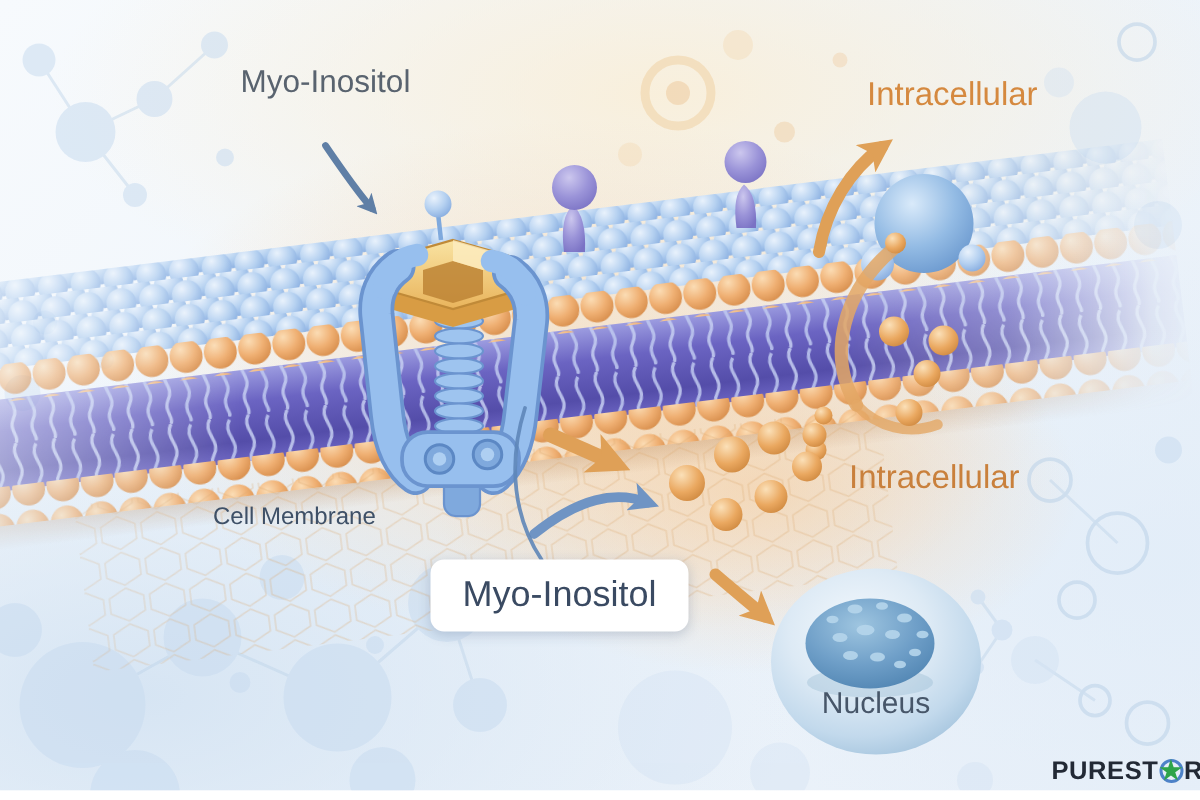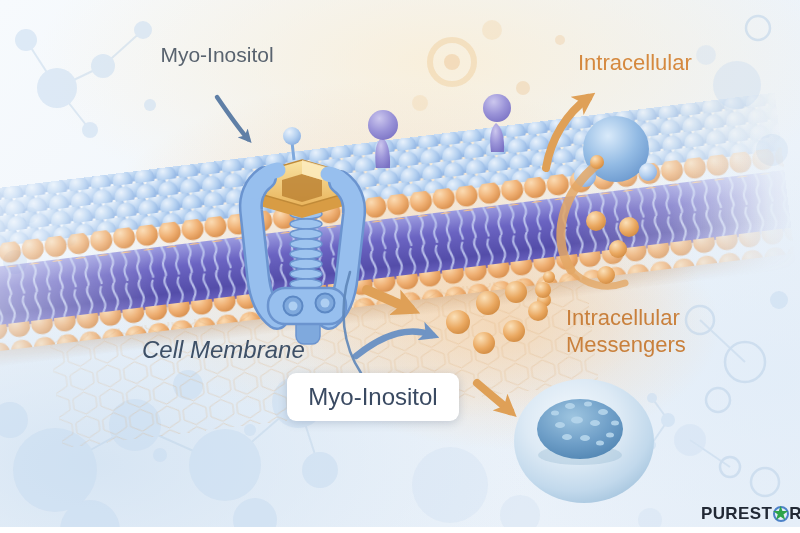--- a/index.html
+++ b/index.html
@@ -11,21 +11,21 @@
       radial-gradient(ellipse 430px 240px at 49% 48%, rgba(247,216,178,0.75), rgba(247,216,178,0) 72%),
       radial-gradient(ellipse 520px 210px at 55% 12%, rgba(250,238,214,0.85), rgba(250,238,214,0) 78%),
       radial-gradient(ellipse 600px 320px at 12% 88%, rgba(210,226,242,0.85), rgba(210,226,242,0) 72%),
       radial-gradient(ellipse 420px 320px at 97% 72%, rgba(224,236,248,0.70), rgba(224,236,248,0) 72%),
       linear-gradient(135deg,#f7fafd 0%,#eff5fb 45%,#e7eff8 100%);
   }
   .lbl{position:absolute;}
   .lbl-phospho{left:126px;top:42px;width:182px;text-align:center;font-size:21px;line-height:26px;color:#59636f;}
   .lbl-signaling{left:578px;top:50px;font-size:22px;line-height:26px;color:#d5893f;}
   .lbl-messengers{left:566px;top:304px;font-size:22px;line-height:27px;color:#c9803c;}
-  .lbl-cellmem{left:142px;top:336px;font-size:24px;color:#3e5067;font-style:italic;}
+  .lbl-cellmem{left:142px;top:336px;font-size:16px;color:#3e5067;}
   .lbl-nucleus{left:532px;top:458px;width:104px;text-align:center;font-size:20px;color:#475669;}
   .inositol-box{
     position:absolute;left:287px;top:373px;width:172px;height:48px;
     background:#ffffff;border-radius:9px;box-shadow:0 2px 8px rgba(100,120,150,.30);
     display:flex;align-items:center;justify-content:center;
     font-size:24px;color:#3a4a62;
   }
   .logo{position:absolute;right:-2px;bottom:3px;font-size:17px;font-weight:bold;
         color:#222935;letter-spacing:.4px;white-space:nowrap;}
   .logo-star-wrap{position:relative;display:inline-block;width:17px;text-align:center;}
@@ -310,25 +310,25 @@
 <div class="lbl lbl-phospho">
   <div>Myo-Inositol</div>
 </div>
 
 <div class="lbl lbl-signaling">
   <div>Intracellular</div>
 </div>
 
 <div class="lbl lbl-messengers">
   <div>Intracellular</div>
-  <div>Messengers</div>
 </div>
 
 <div class="lbl lbl-cellmem">Cell Membrane</div>
 
 <div class="inositol-box">Myo-Inositol</div>
 
+<div class="lbl lbl-nucleus">Nucleus</div>
 
 <div class="logo">
   <span>PUREST</span><span class="logo-star-wrap"><i class="ring"></i><span class="star-ch">★</span></span><span>R</span>
 </div>
 
 </div>
 
 </body></html>

